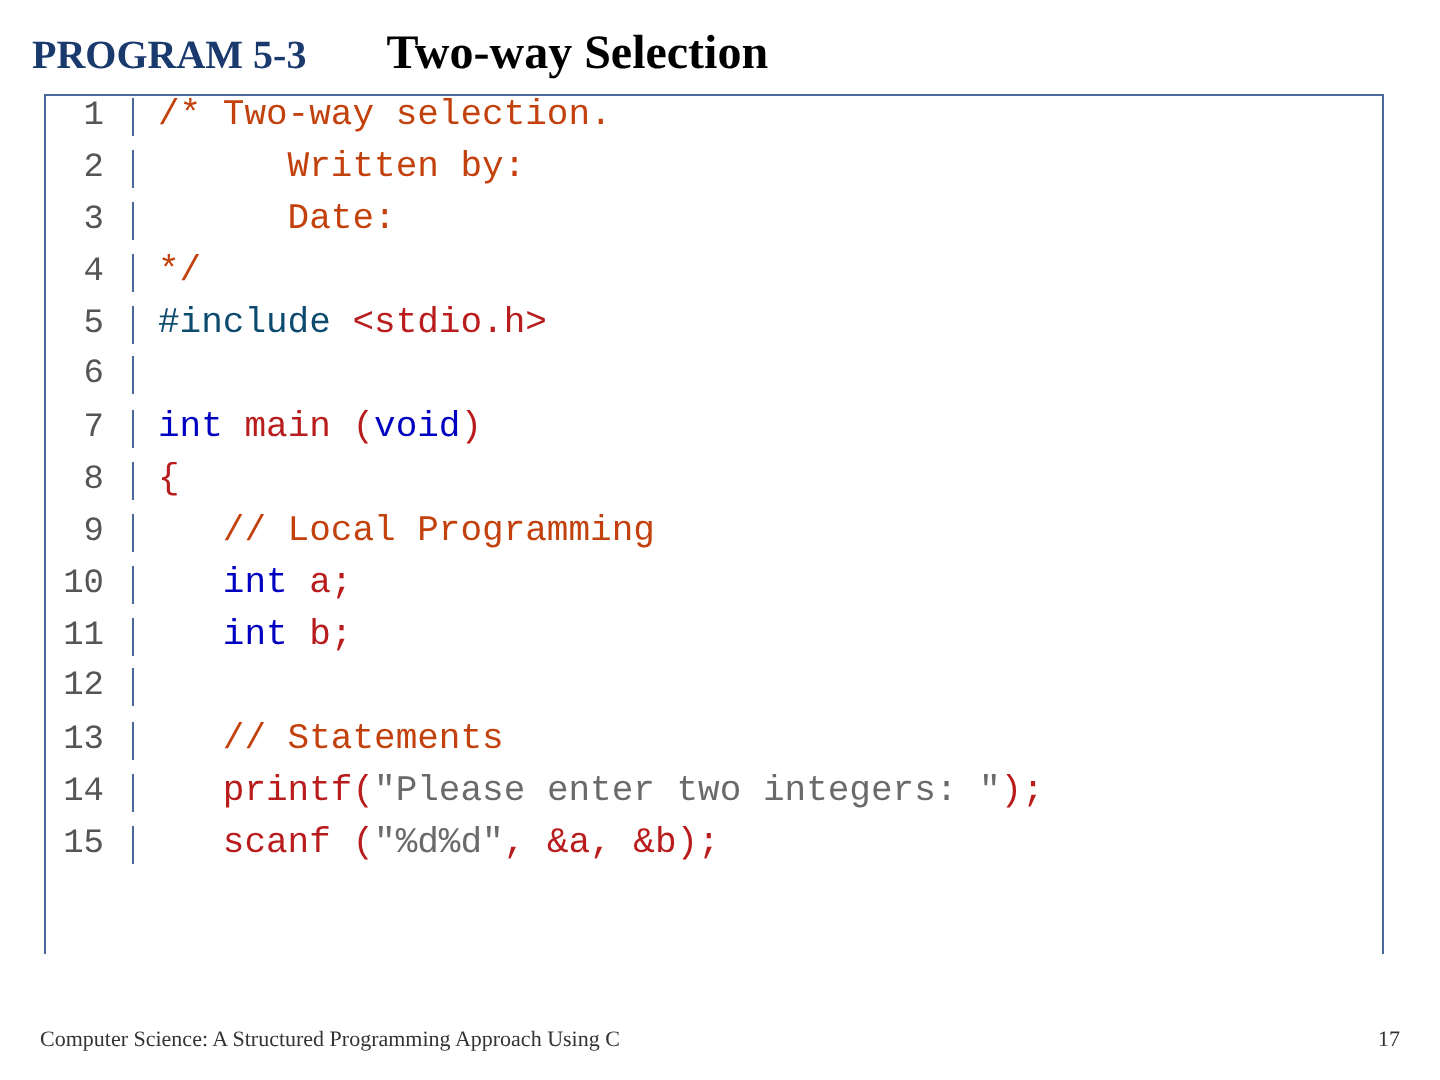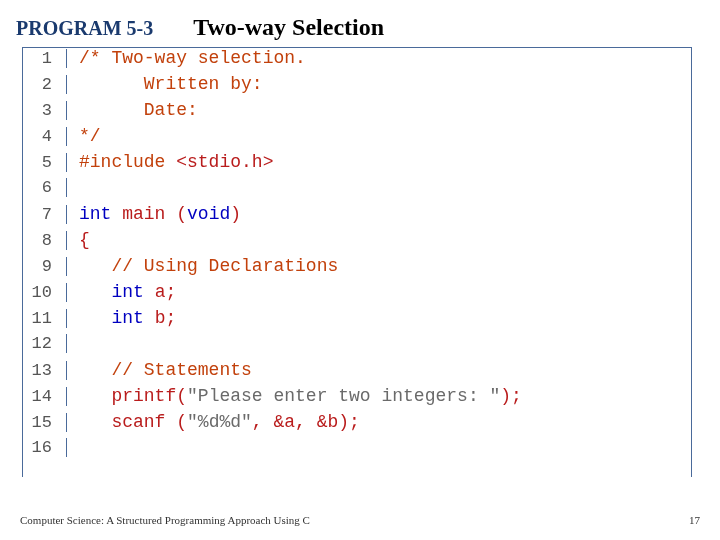--- a/index.html
+++ b/index.html
@@ -51,21 +51,21 @@
       flex-shrink: 0;
     }
     .codecell {
       padding-left: 12px;
       font-family: "Courier New", monospace;
       font-size: 18px;
       white-space: pre;
       color: #000;
     }
     .tok-comment { color: #c2410c; }
-    .tok-pp { color: #c2410c; }
+    .tok-pp { color: #0c4a6e; }
     .tok-kw { color: #0000c0; }
     .tok-str { color: #6a6a6a; }
     .tok-plain { color: #b91c1c; }
     .footer {
       position: absolute;
       bottom: 14px;
       left: 20px;
       right: 20px;
       display: flex;
       justify-content: space-between;
@@ -110,21 +110,21 @@
     <div class="code-row">
       <div class="lineno">7</div>
       <div class="codecell"><span class="tok-kw">int </span><span class="tok-plain">main (</span><span class="tok-kw">void</span><span class="tok-plain">)</span></div>
     </div>
     <div class="code-row">
       <div class="lineno">8</div>
       <div class="codecell"><span class="tok-plain">{</span></div>
     </div>
     <div class="code-row">
       <div class="lineno">9</div>
-      <div class="codecell"><span class="tok-plain">   </span><span class="tok-comment">// Using Declarations</span></div>
+      <div class="codecell"><span class="tok-plain">   </span><span class="tok-comment">// Local Programming</span></div>
     </div>
     <div class="code-row">
       <div class="lineno">10</div>
       <div class="codecell"><span class="tok-plain">   </span><span class="tok-kw">int </span><span class="tok-plain">a;</span></div>
     </div>
     <div class="code-row">
       <div class="lineno">11</div>
       <div class="codecell"><span class="tok-plain">   </span><span class="tok-kw">int </span><span class="tok-plain">b;</span></div>
     </div>
     <div class="code-row">
@@ -136,22 +136,18 @@
       <div class="codecell"><span class="tok-plain">   </span><span class="tok-comment">// Statements</span></div>
     </div>
     <div class="code-row">
       <div class="lineno">14</div>
       <div class="codecell"><span class="tok-plain">   printf(</span><span class="tok-str">"Please enter two integers: "</span><span class="tok-plain">);</span></div>
     </div>
     <div class="code-row">
       <div class="lineno">15</div>
       <div class="codecell"><span class="tok-plain">   scanf (</span><span class="tok-str">"%d%d"</span><span class="tok-plain">, &amp;a, &amp;b);</span></div>
     </div>
-    <div class="code-row">
-      <div class="lineno">16</div>
-      <div class="codecell"></div>
-    </div>
   </div>
 
 <div class="footer">
   <span>Computer Science: A Structured Programming Approach Using C</span>
   <span>17</span>
 </div>
 
 </body></html>

